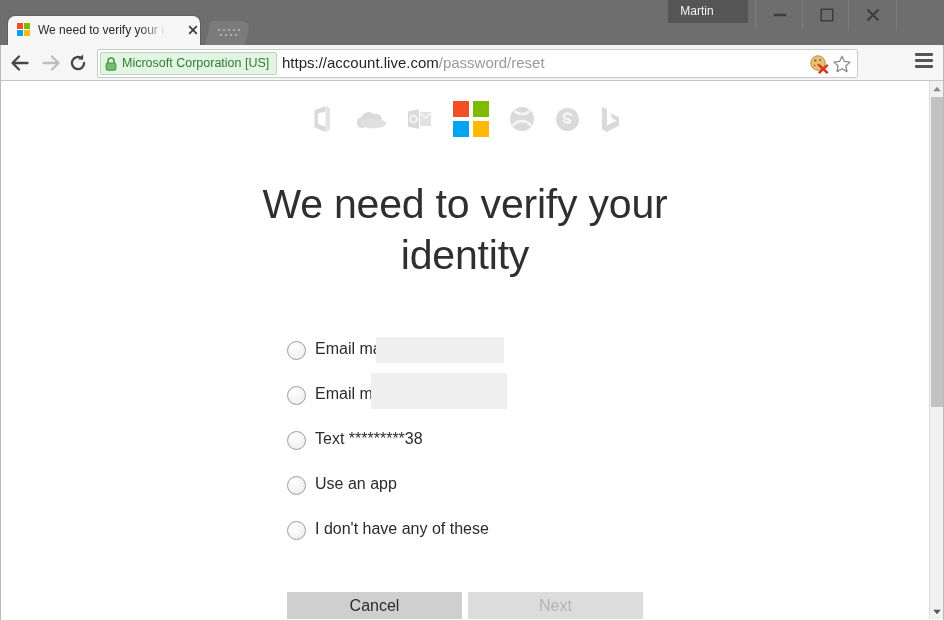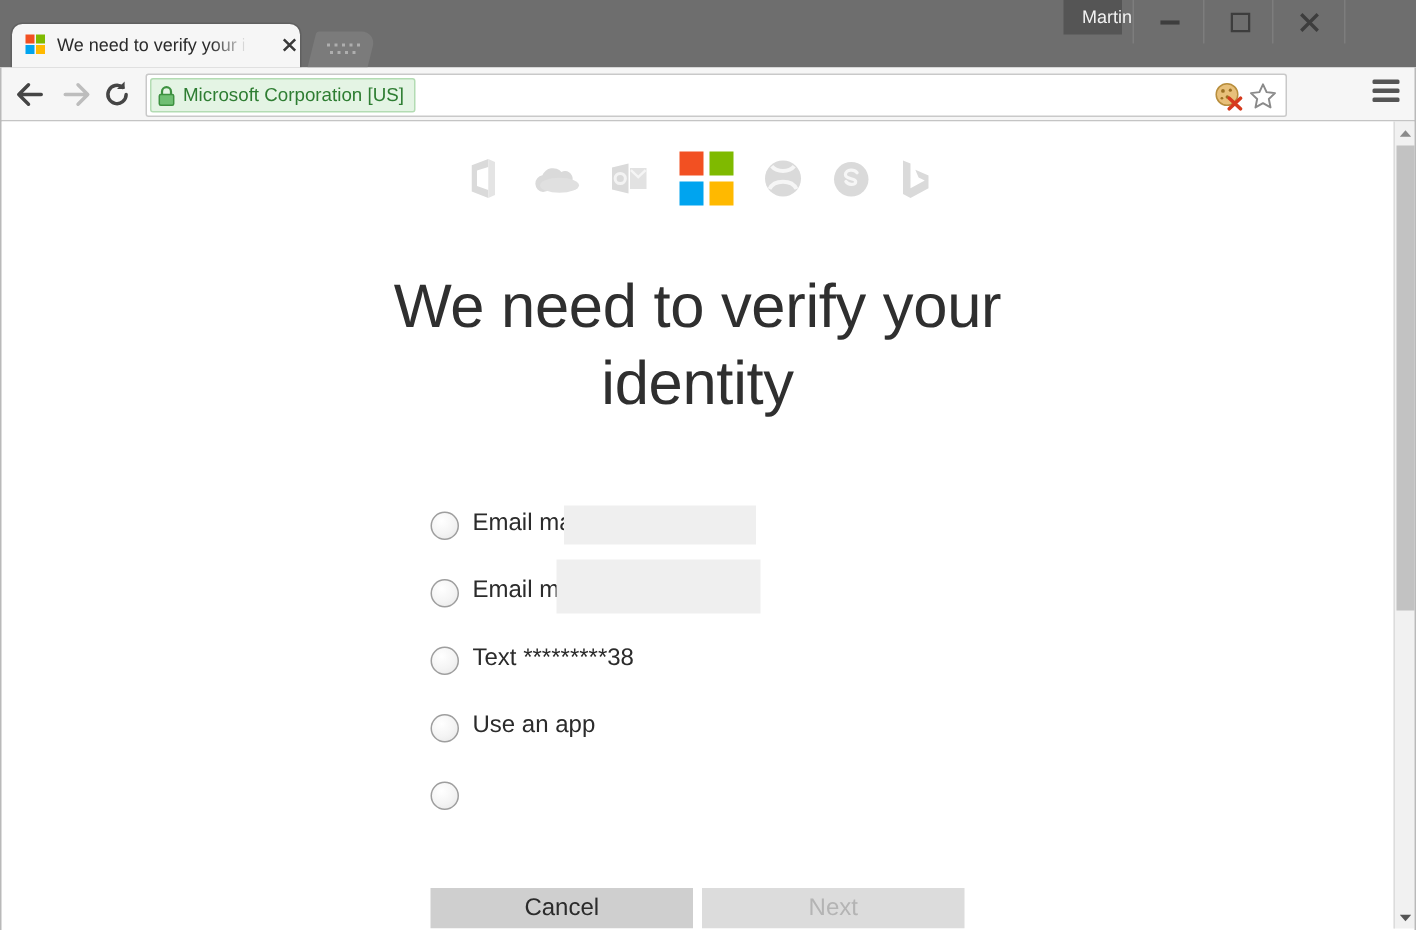--- a/index.html
+++ b/index.html
@@ -85,21 +85,21 @@
     width: 22px; height: 8px;
     transform: skewX(14deg);
     opacity: 0.55;
   }
   .ntd { position: absolute; width: 2px; height: 2px; background: #d8d8d8; }
 
   
   #profile-chip {
     position: absolute;
     right: 196px; top: 0;
-    width: 39px; height: 23px;
+    width: 80px; height: 23px;
     background: #555555;
     cursor: pointer;
   }
   #profile-name {
     position: absolute;
     left: 0; top: 0;
     width: 58px;
     text-align: center;
     line-height: 23px;
     font-size: 12px;
@@ -418,20 +418,23 @@
     </div>
 
     <div id="omnibox">
       <div id="ev-badge">
         <svg id="ev-lock" viewBox="0 0 12 14">
           <path d="M3 6 V4.1 a3 3 0 0 1 6 0 V6" stroke="#3d9140" stroke-width="1.5" fill="none"></path>
           <rect x="1.2" y="6" width="9.6" height="7.2" rx="1" fill="#6fbf73" stroke="#3d9140" stroke-width="1"></rect>
         </svg>
         <span id="ev-text">Microsoft Corporation [US]</span>
       </div>
+      <div id="url">
+        <span class="host">https://account.live.com</span><span>/password/reset</span>
+      </div>
 
       <div id="cookie-icon">
         <svg width="20" height="20" viewBox="0 0 20 20">
           <circle cx="9" cy="9" r="7.2" fill="#e8c07a" stroke="#b88e3d" stroke-width="1"></circle>
           <circle cx="6.3" cy="6.6" r="1.25" fill="#9c7023"></circle>
           <circle cx="11.2" cy="6.1" r="1.05" fill="#9c7023"></circle>
           <circle cx="9.2" cy="10.6" r="1.15" fill="#9c7023"></circle>
           <circle cx="5.6" cy="11.5" r="0.9" fill="#9c7023"></circle>
           <path d="M10.5 11.5 L18 18.5 M18 11.5 L10.5 18.5" stroke="#d63b1e" stroke-width="2.4" fill="none" stroke-linecap="round"></path>
         </svg>
@@ -516,20 +519,21 @@
         <span class="option-label">Text *********38</span>
       </div>
 
       <div class="option">
         <span class="radio"></span>
         <span class="option-label">Use an app</span>
       </div>
 
       <div class="option">
         <span class="radio"></span>
+        <span class="option-label">I don't have any of these</span>
       </div>
     </div>
 
     <div id="buttons">
       <button class="btn" id="btn-next">Next</button>
       <button class="btn" id="btn-cancel">Cancel</button>
     </div>
   </div>
 
   <div id="scrollbar">

